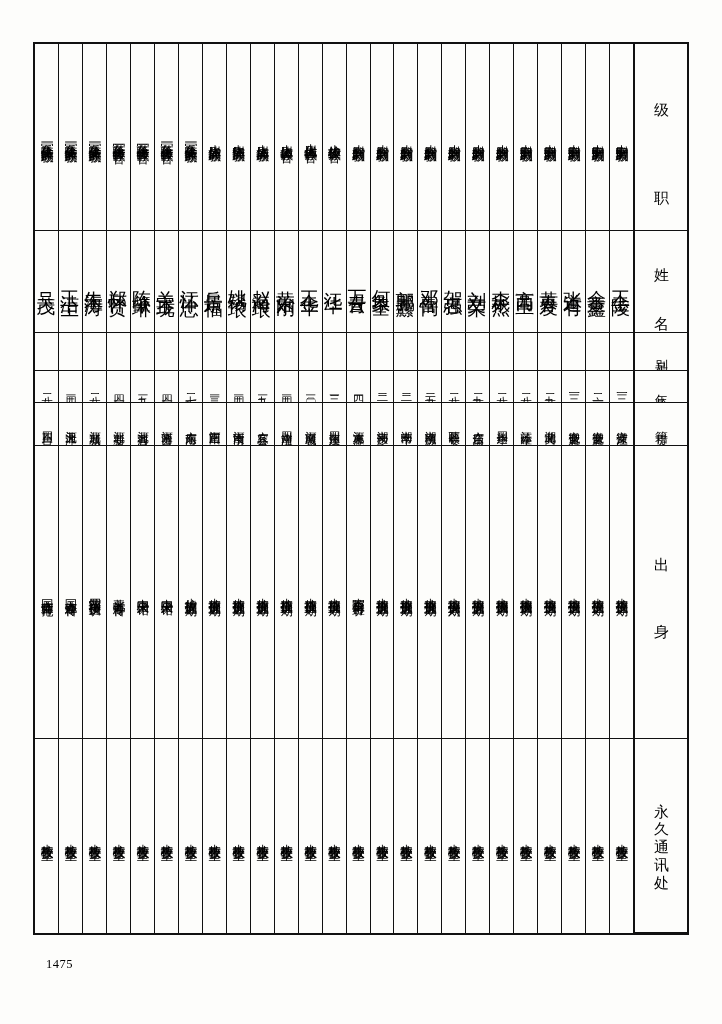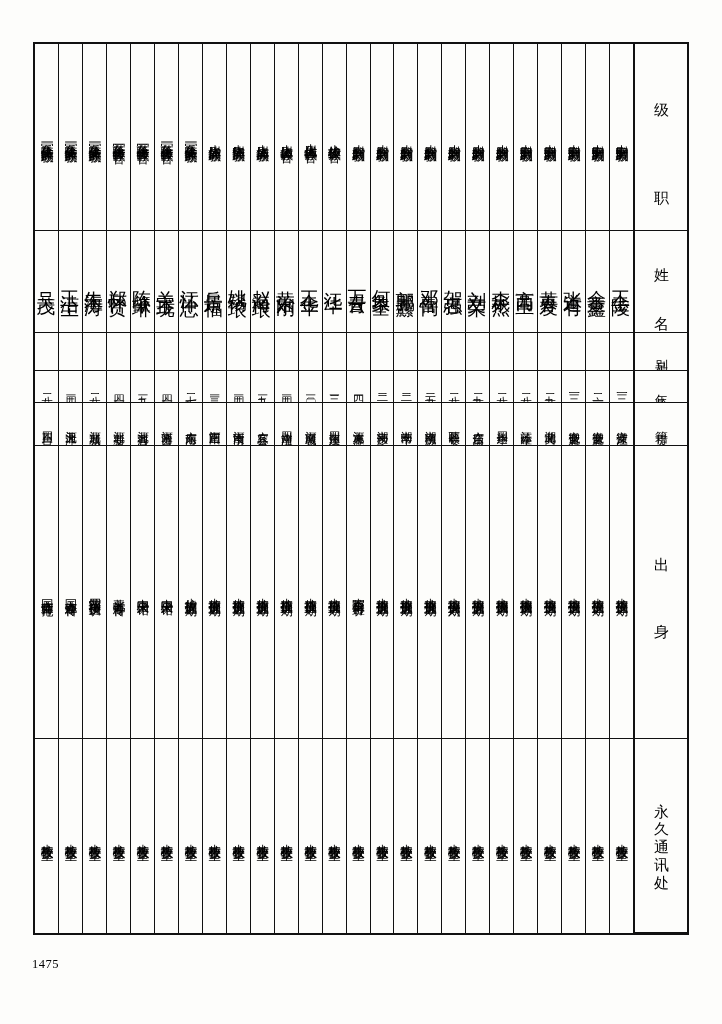--- a/index.html
+++ b/index.html
@@ -118,21 +118,21 @@
     writing-mode: horizontal-tb;
   }
   .head-name-inner span {
     writing-mode: vertical-rl;
     text-orientation: upright;
     font-size: 15px;
   }
 
   .page-number {
     position: absolute;
-    left: 32px;
+    left: 46px;
     top: 957px;
     font-size: 12.5px;
     font-family: "Liberation Serif", serif;
     letter-spacing: 0.5px;
   }
 </style>
 </head>
 <body>
 
 <div class="page">

